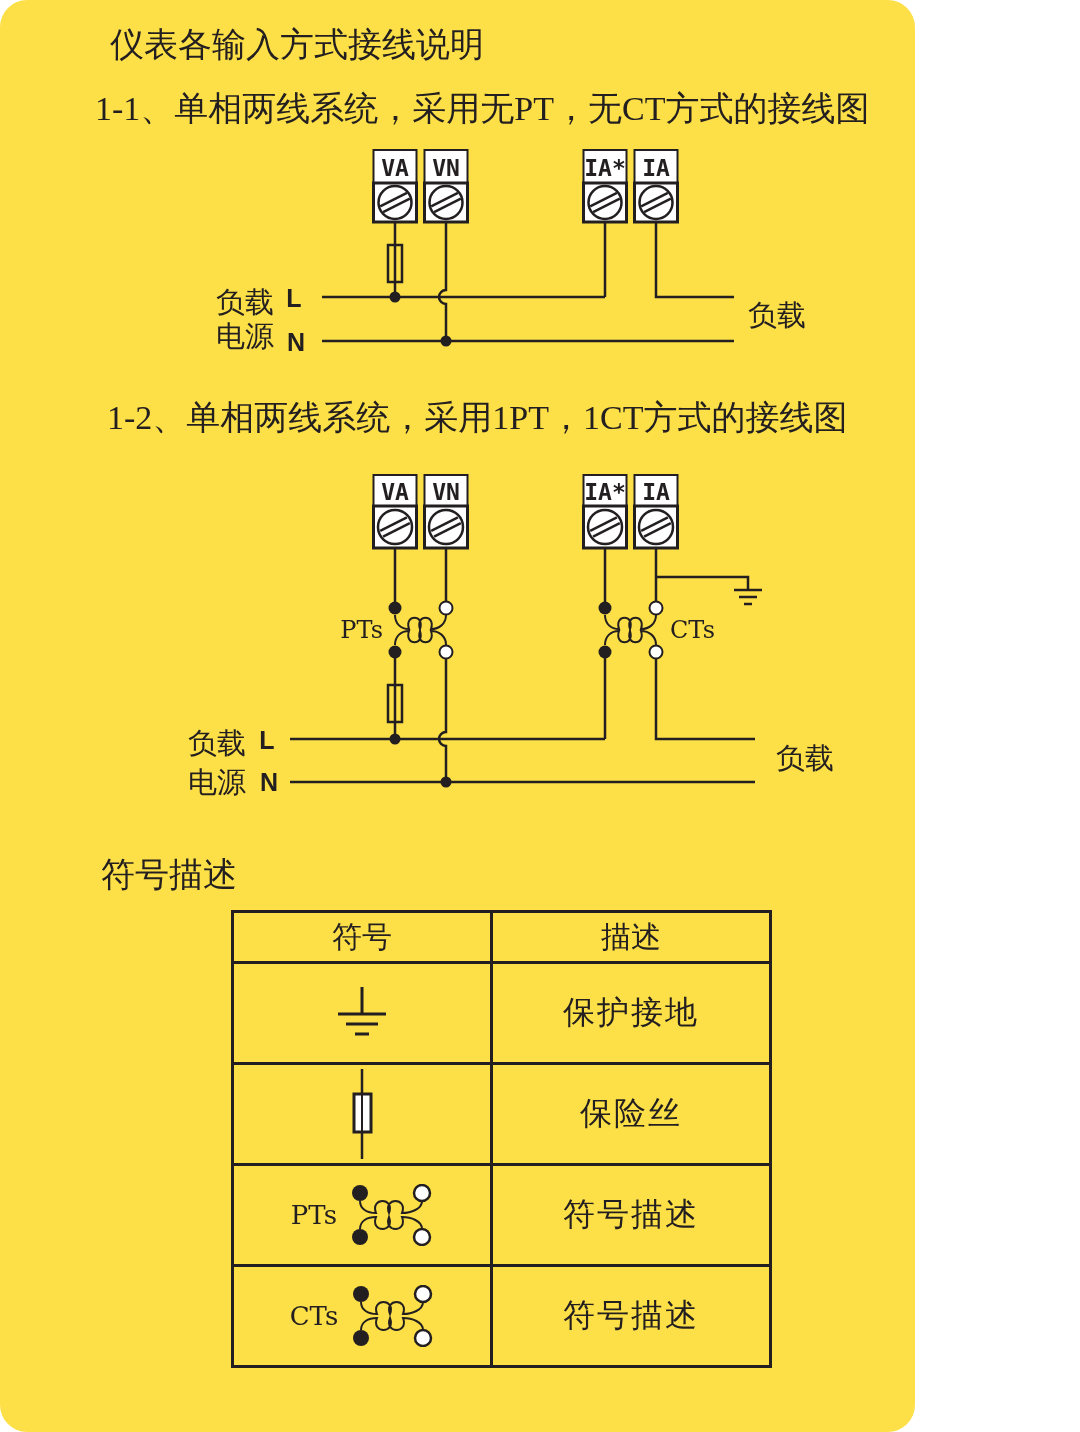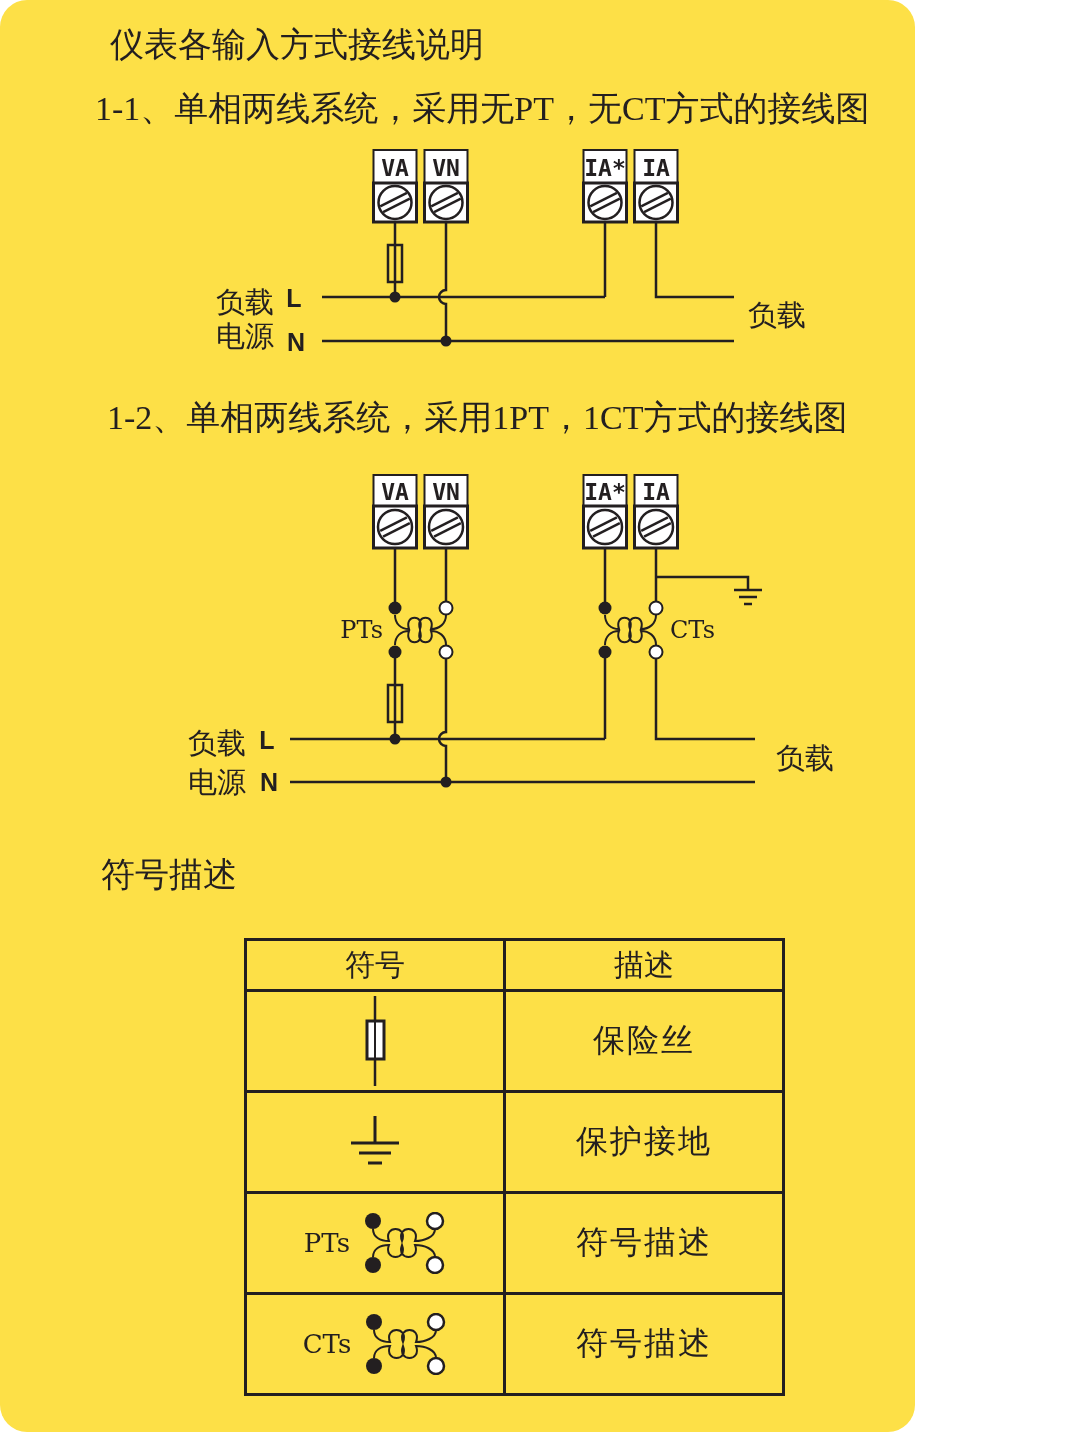--- a/index.html
+++ b/index.html
@@ -15,22 +15,22 @@
   .thick{stroke-width:3;}
   .screw{fill:#ffffff;stroke:#231f20;stroke-width:2.5;}
   .slot{stroke:#231f20;stroke-width:2.5;}
   .dot{fill:#231f20;stroke:none;}
   .odot{fill:#ffffff;stroke:#231f20;stroke-width:2;}
   .tlabel{font-family:"DejaVu Sans Mono",monospace;font-size:23px;font-weight:bold;text-anchor:middle;}
   .cjk{font-size:29px;text-anchor:middle;font-family:"Liberation Serif","DejaVu Serif",serif;}
   .lnlabel{font-family:"Liberation Sans","DejaVu Sans",sans-serif;font-size:25px;font-weight:bold;text-anchor:middle;}
   .xfl{font-family:"DejaVu Serif",serif;font-size:24px;}
   .symtable{
-    position:absolute;left:244px;top:910px;border-collapse:collapse;
-    table-layout:fixed;width:538px;margin-top:28px;
+    position:absolute;left:231px;top:910px;border-collapse:collapse;
+    table-layout:fixed;width:538px;
   }
   .symtable th,.symtable td{
     border:3px solid #231f20;text-align:center;vertical-align:middle;padding:0;
   }
   .symtable th{font-size:30px;font-weight:normal;height:48px;}
   .symtable td{height:98px;}
   .symtable .desc{font-size:32px;letter-spacing:2px;}
   .symcell{display:flex;align-items:center;justify-content:center;gap:12px;}
   .symlabel{font-family:"DejaVu Serif",serif;font-size:26px;}
 </style>
@@ -207,41 +207,41 @@
     <thead>
       <tr>
         <th>符号</th>
         <th>描述</th>
       </tr>
     </thead>
     <tbody>
       <tr>
         <td>
           <div class="symcell">
-            <svg width="40" height="90" viewBox="0 0 40 90">
-              <line class="slot" x1="20" y1="0" x2="20" y2="90"></line>
-              <rect x="12" y="25" width="17" height="38" class="wire" style="stroke-width:3;fill:#ffffff"></rect>
-              <line class="slot" x1="20" y1="25" x2="20" y2="63" style="stroke-width:2"></line>
-            </svg>
-          </div>
-        </td>
-        <td class="desc">保险丝</td>
-      </tr>
-      <tr>
-        <td>
-          <div class="symcell">
             <svg width="60" height="52" viewBox="0 0 60 52">
               <line class="slot" x1="30" y1="0" x2="30" y2="27" style="stroke-width:3"></line>
               <line class="slot" x1="6" y1="27" x2="54" y2="27" style="stroke-width:3"></line>
               <line class="slot" x1="14" y1="37" x2="46" y2="37" style="stroke-width:3"></line>
               <line class="slot" x1="23" y1="47" x2="37" y2="47" style="stroke-width:3"></line>
             </svg>
           </div>
         </td>
         <td class="desc">保护接地</td>
+      </tr>
+      <tr>
+        <td>
+          <div class="symcell">
+            <svg width="40" height="90" viewBox="0 0 40 90">
+              <line class="slot" x1="20" y1="0" x2="20" y2="90"></line>
+              <rect x="12" y="25" width="17" height="38" class="wire" style="stroke-width:3;fill:#ffffff"></rect>
+              <line class="slot" x1="20" y1="25" x2="20" y2="63" style="stroke-width:2"></line>
+            </svg>
+          </div>
+        </td>
+        <td class="desc">保险丝</td>
       </tr>
       <tr>
         <td>
           <div class="symcell">
             <span class="symlabel">PTs</span>
             <svg width="84" height="62" viewBox="0 0 84 62">
               <circle class="dot" cx="11" cy="9" r="8"></circle>
               <circle class="odot" cx="73" cy="9" r="8" style="stroke-width:2.5"></circle>
               <path class="wire" style="stroke-width:2" d="M11,17 C11,25 18,29 27,29 c -6,-16 19,-16 13,0 c -6,-16 19,-16 13,0 C62,29 73,25 73,17"></path>
               <path class="wire" style="stroke-width:2" d="M11,45 C11,37 18,33 27,33 c -6,16 19,16 13,0 c -6,16 19,16 13,0 C62,33 73,37 73,45"></path>

